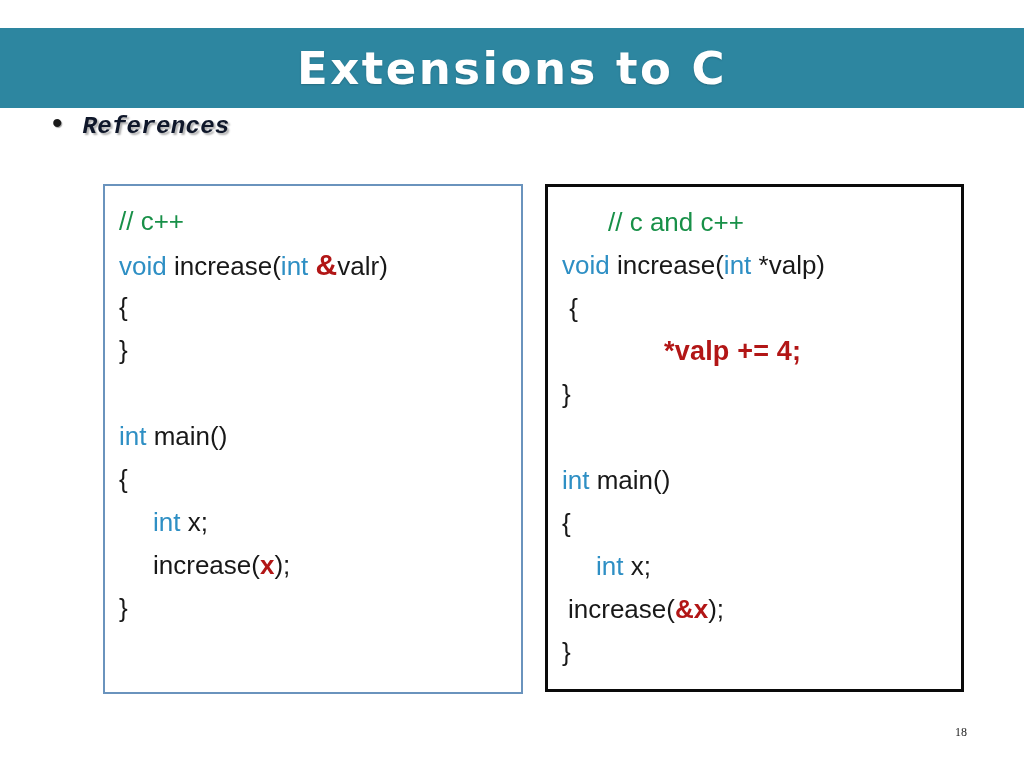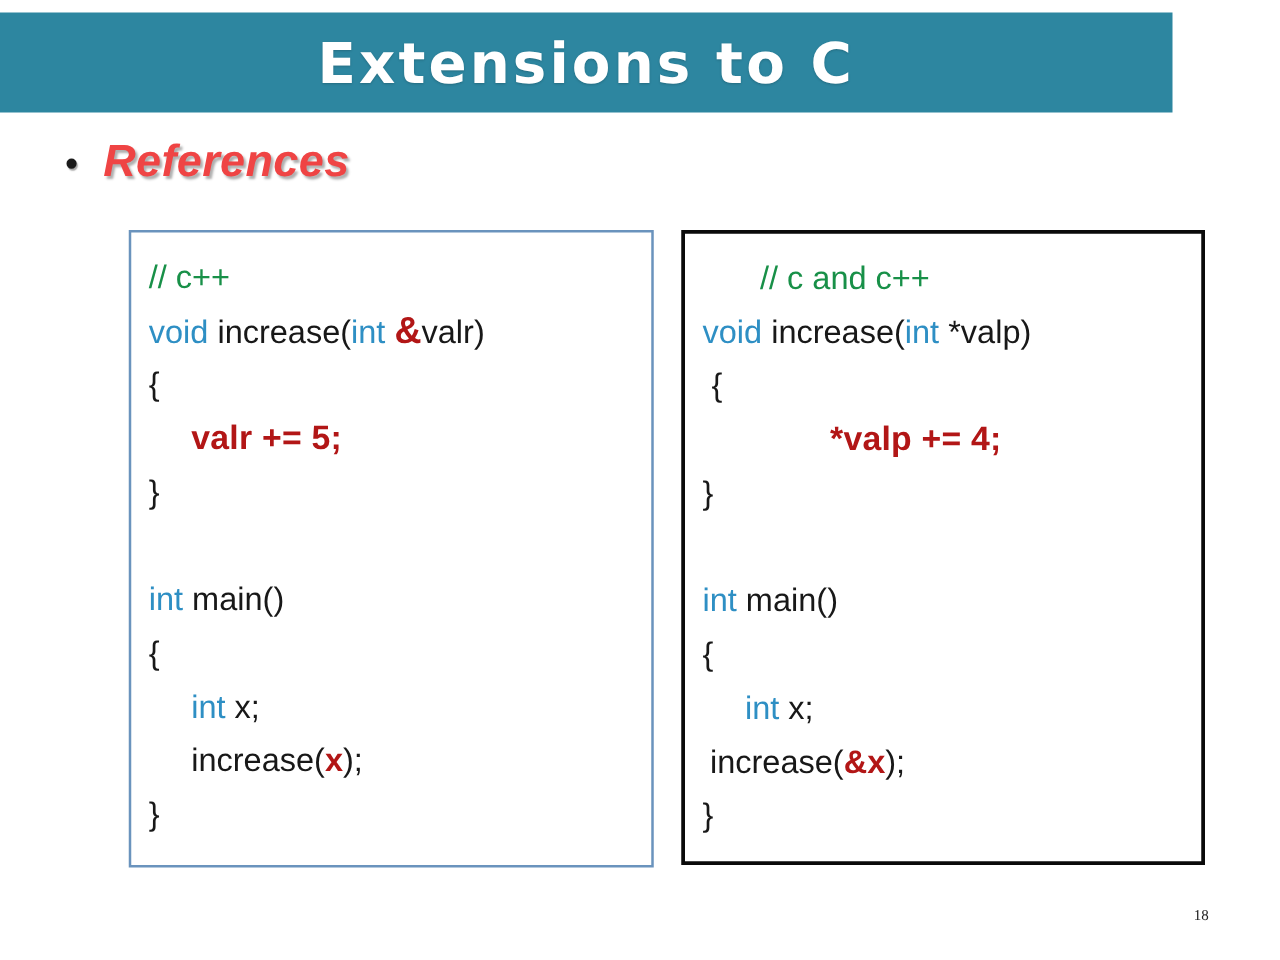--- a/index.html
+++ b/index.html
@@ -13,22 +13,22 @@
     position: relative;
     overflow: hidden;
     font-family: "Liberation Sans", sans-serif;
     -webkit-font-smoothing: antialiased;
   }
 
   
   #title-banner {
     position: absolute;
     left: 0;
-    top: 10px;
-    width: 938px;
+    top: 28px;
+    width: 1024px;
     height: 80px;
     background: #2d86a0;
     display: flex;
     align-items: center;
     justify-content: center;
   }
   #title-banner .title-text {
     color: #ffffff;
     font-family: "DejaVu Sans", sans-serif;
     font-size: 45px;
@@ -48,25 +48,25 @@
     align-items: baseline;
   }
   #bullet-heading .bullet-dot {
     font-size: 30px;
     line-height: 1;
     color: #1a1a1a;
     margin-right: 20px;
     text-shadow: 1px 1px 1px rgba(0,0,0,0.35);
   }
   #bullet-heading .heading-text {
-    font-family: Liberation Sans, sans-serif;
-    font-size: 36px;
+    font-family: Liberation Mono, monospace;
+    font-size: 24px;
     font-weight: bold;
     font-style: italic;
-    color: #ef4444;
+    color: #0f172a;
     letter-spacing: 0.3px;
     text-shadow: 2px 2px 2px rgba(0,0,0,0.32);
   }
 
   
   .code-box {
     position: absolute;
     background: #ffffff;
     box-sizing: border-box;
     overflow: hidden;
@@ -139,21 +139,20 @@
 <div id="bullet-heading">
   <span class="bullet-dot">•</span>
   <span class="heading-text">References</span>
 </div>
 
 <div id="code-box-left" class="code-box" style="border-color: rgb(106, 147, 189);">
   <div class="code-body">
       <div class="code-line" style="padding-left: 14px;"><span class="tok-comment">// c++</span></div>
       <div class="code-line" style="padding-left: 14px;"><span class="tok-kw">void</span><span class="tok-plain"> increase(</span><span class="tok-kw">int</span><span class="tok-plain"> </span><span class="tok-hl-big">&amp;</span><span class="tok-plain">valr)</span></div>
       <div class="code-line" style="padding-left: 14px;"><span class="tok-plain">{</span></div>
-      <div class="code-line" style="padding-left: 48px;"><span class="stmt-hl">valr += 5;</span></div>
       <div class="code-line" style="padding-left: 14px;"><span class="tok-plain">}</span></div>
       <div class="code-line blank" style="padding-left: 14px;">&nbsp;</div>
       <div class="code-line" style="padding-left: 14px;"><span class="tok-kw">int</span><span class="tok-plain"> main()</span></div>
       <div class="code-line" style="padding-left: 14px;"><span class="tok-plain">{</span></div>
       <div class="code-line" style="padding-left: 48px;"><span class="tok-kw">int</span><span class="tok-plain"> x;</span></div>
       <div class="code-line" style="padding-left: 48px;"><span class="tok-plain">increase(</span><span class="tok-hl">x</span><span class="tok-plain">);</span></div>
       <div class="code-line" style="padding-left: 14px;"><span class="tok-plain">}</span></div>
     </div>
 </div>
 

